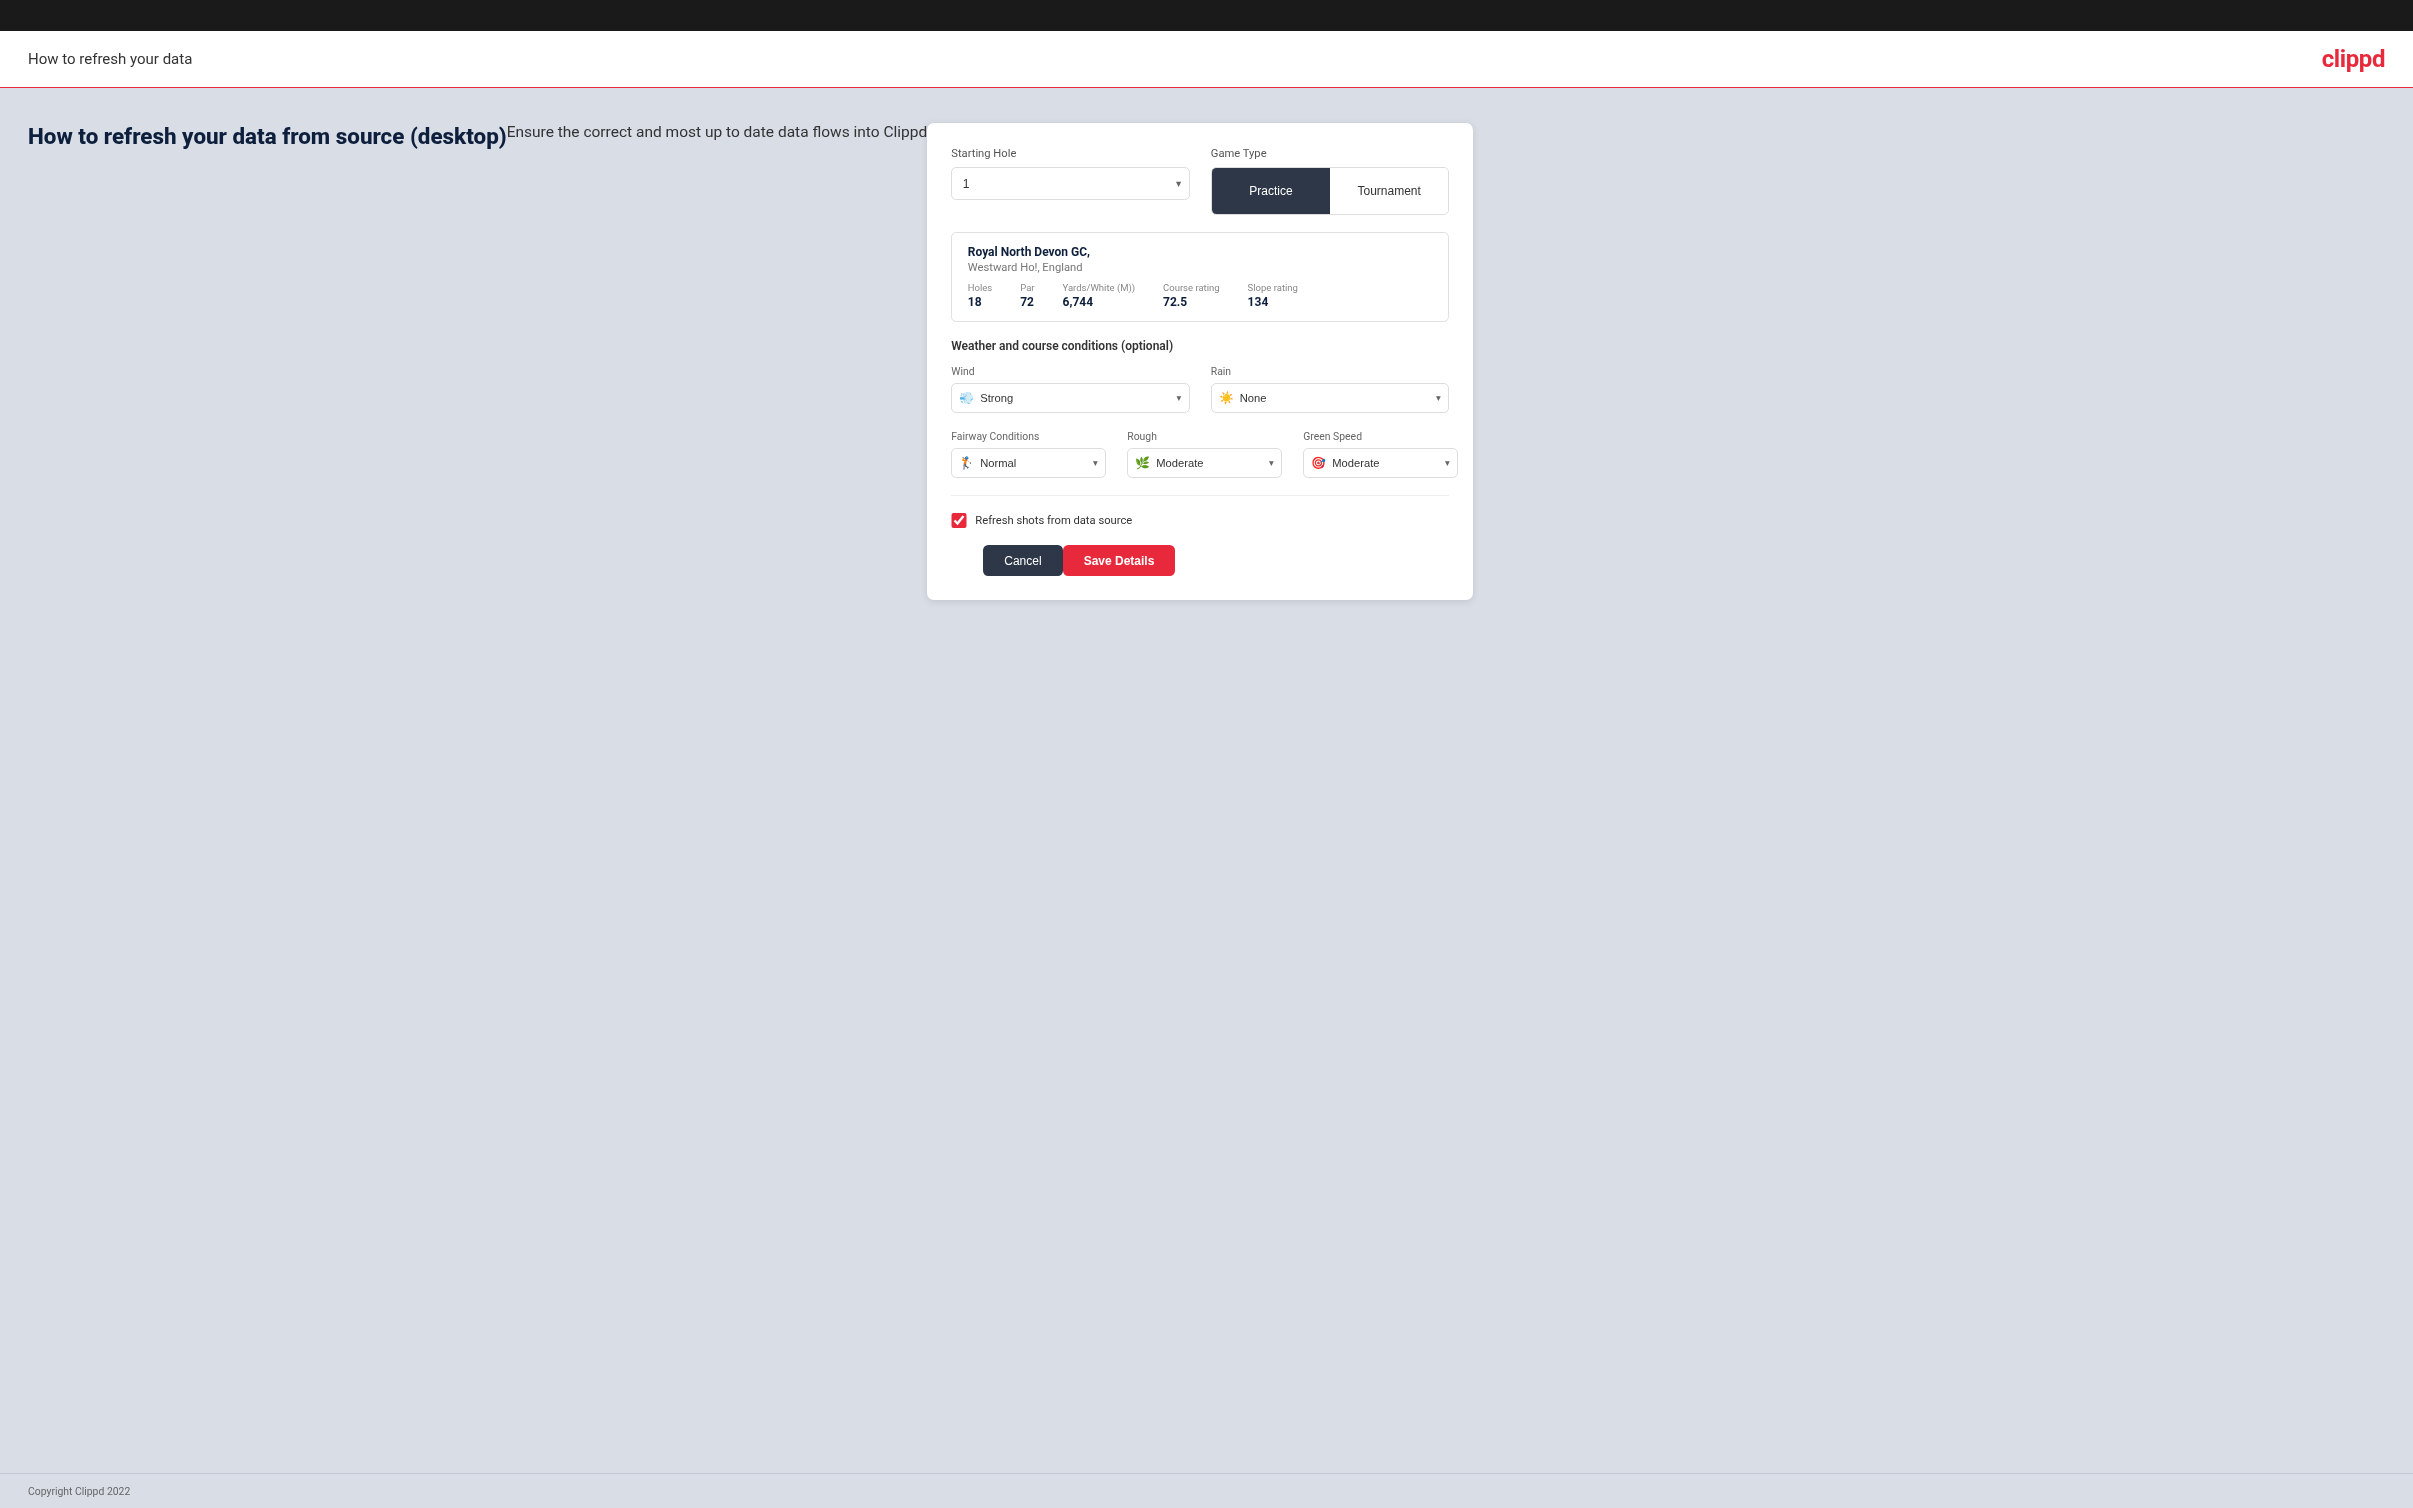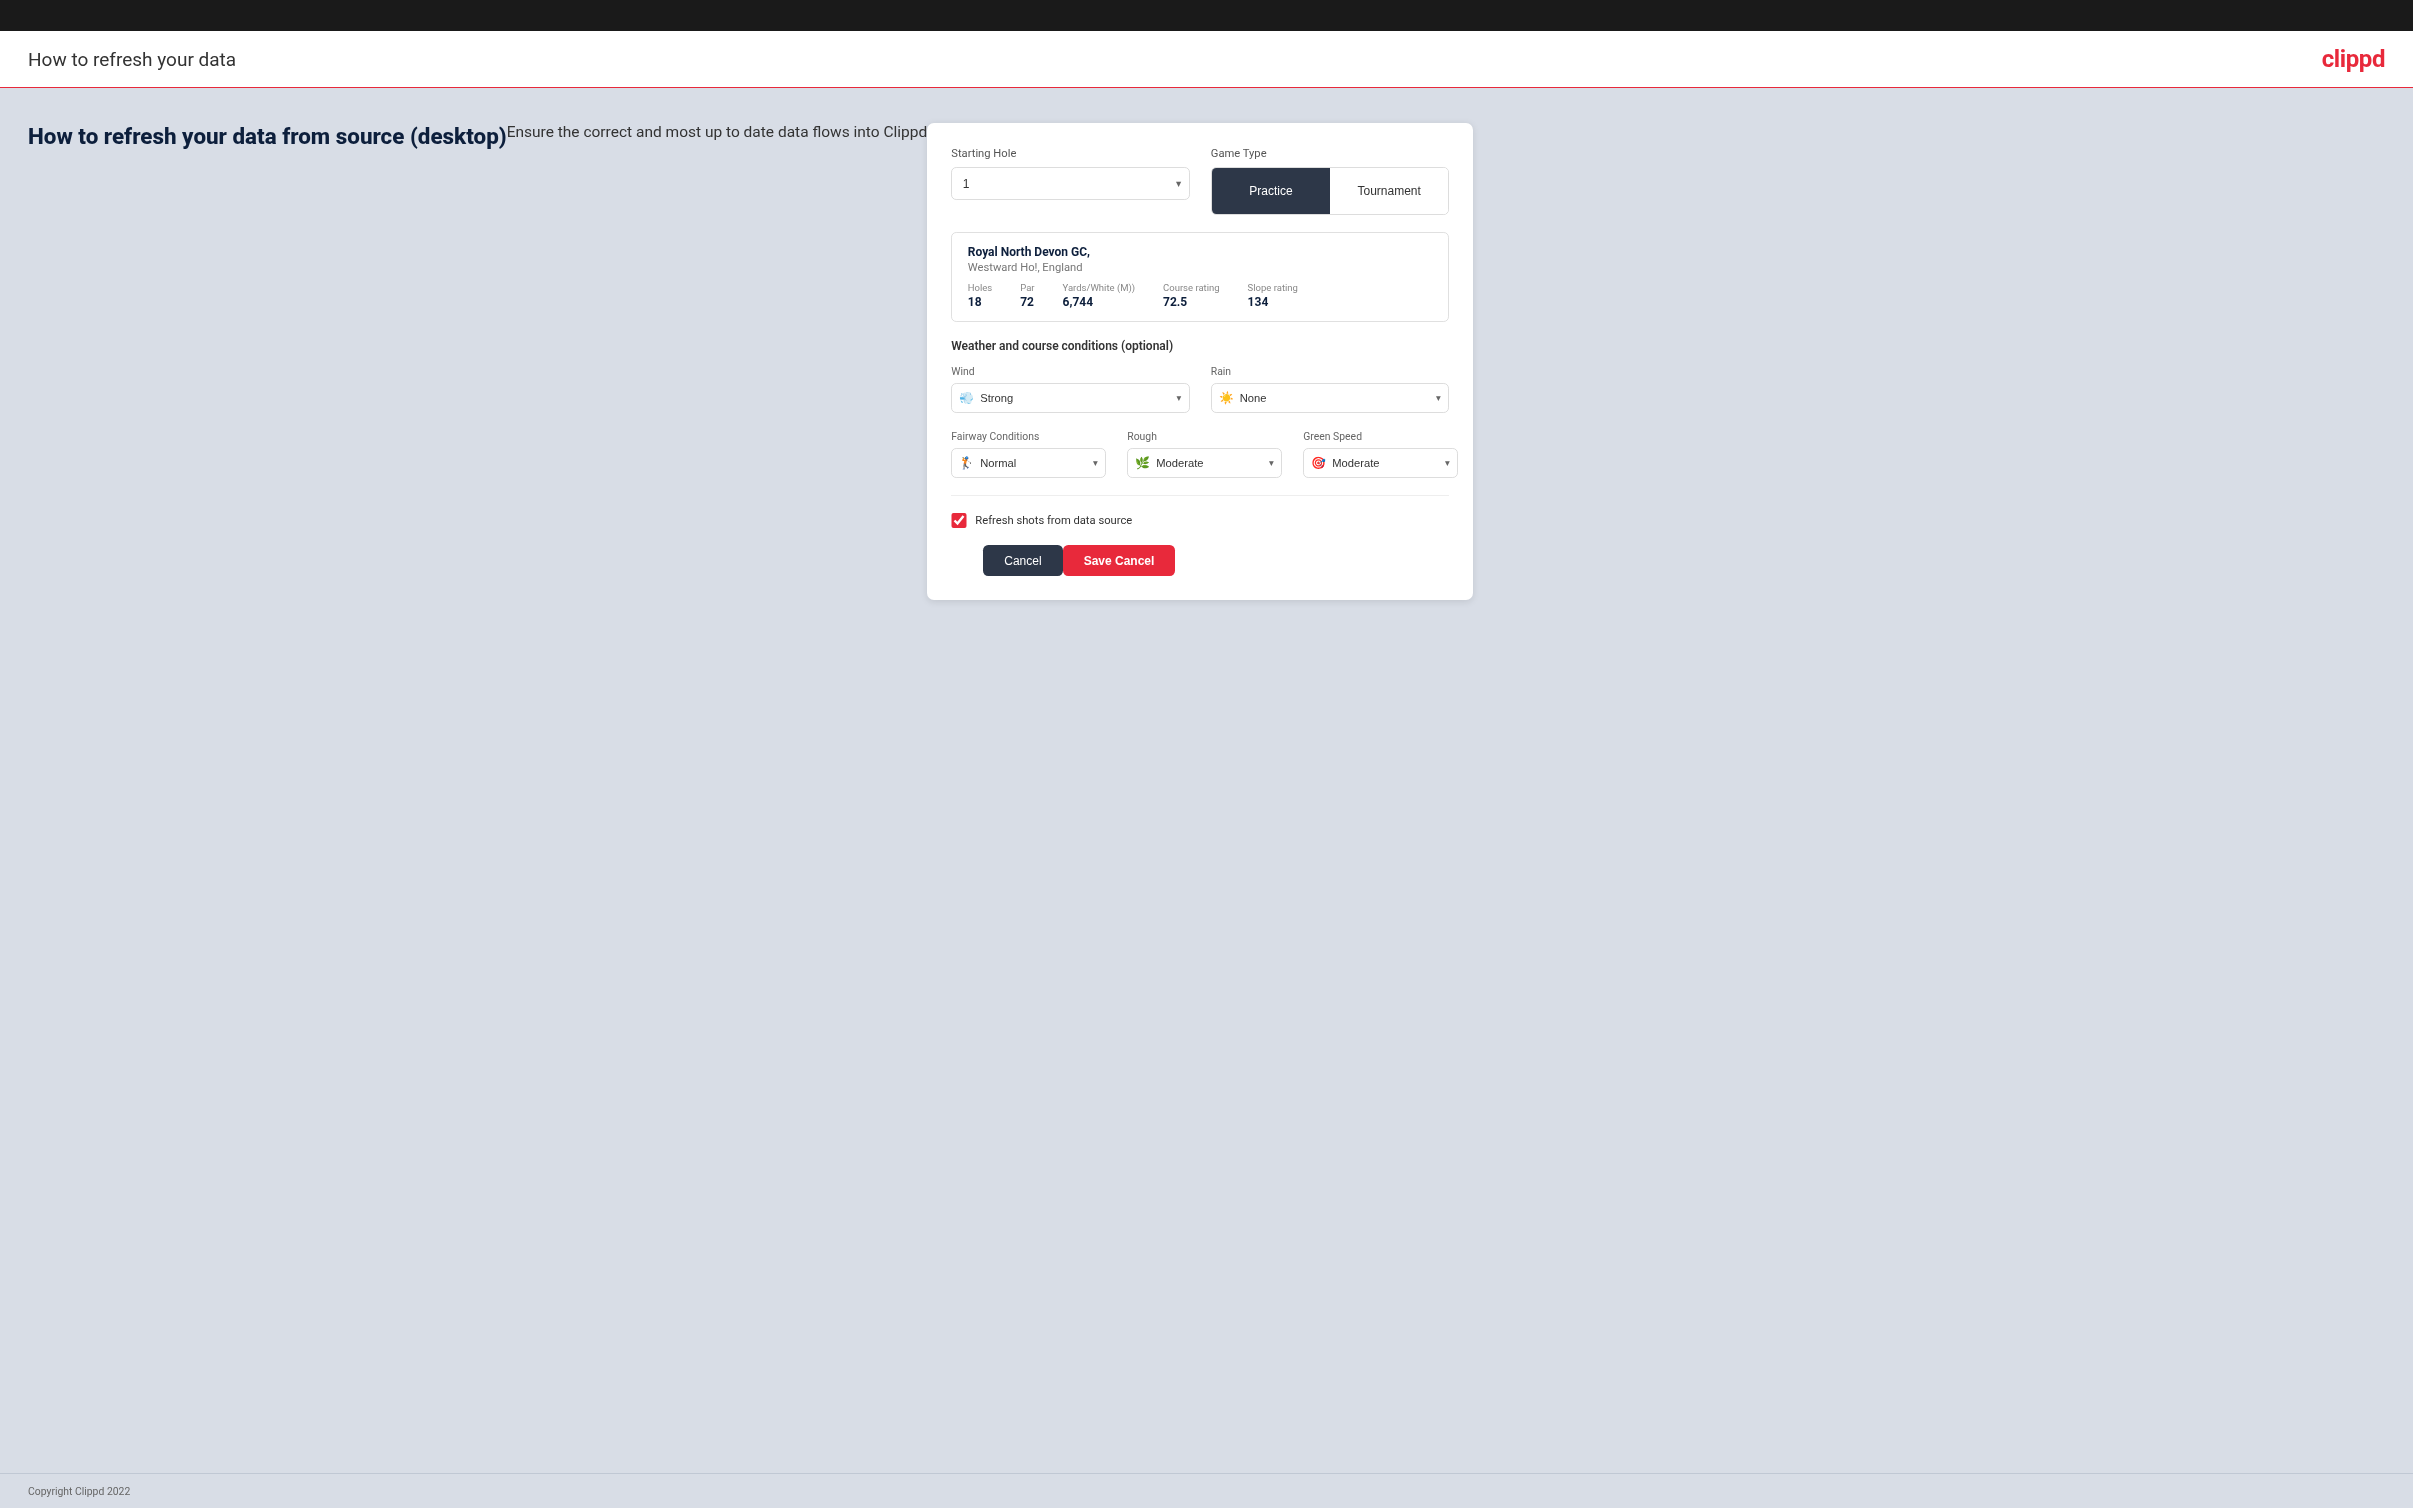--- a/index.html
+++ b/index.html
@@ -21,21 +21,21 @@
       background: #ffffff;
       padding: 14px 28px;
       display: flex;
       align-items: center;
       justify-content: space-between;
       border-bottom: 1.7px solid #e8293b;
       flex-shrink: 0;
     }
 
     .header-title {
-      font-size: 19px;
+      font-size: 15px;
       color: #333;
       font-weight: 400;
     }
 
     .logo {
       font-size: 24px;
       font-weight: 700;
       color: #e8293b;
       letter-spacing: -0.4px;
     }
@@ -449,21 +449,21 @@
 
       <hr class="divider">
 
       <div class="checkbox-row">
         <input type="checkbox" class="checkbox-input" checked="" style="">
         <label class="checkbox-label">Refresh shots from data source</label>
       </div>
 
       <div class="button-row">
         <button class="btn-cancel">Cancel</button>
-        <button class="btn-save">Save Cancel</button>
+        <button class="btn-save">Save Details</button>
       </div>
     </div>
 
   </div>
 </div>
 
 <div class="footer">
   <span>Copyright Clippd 2022</span>
 </div>
 

